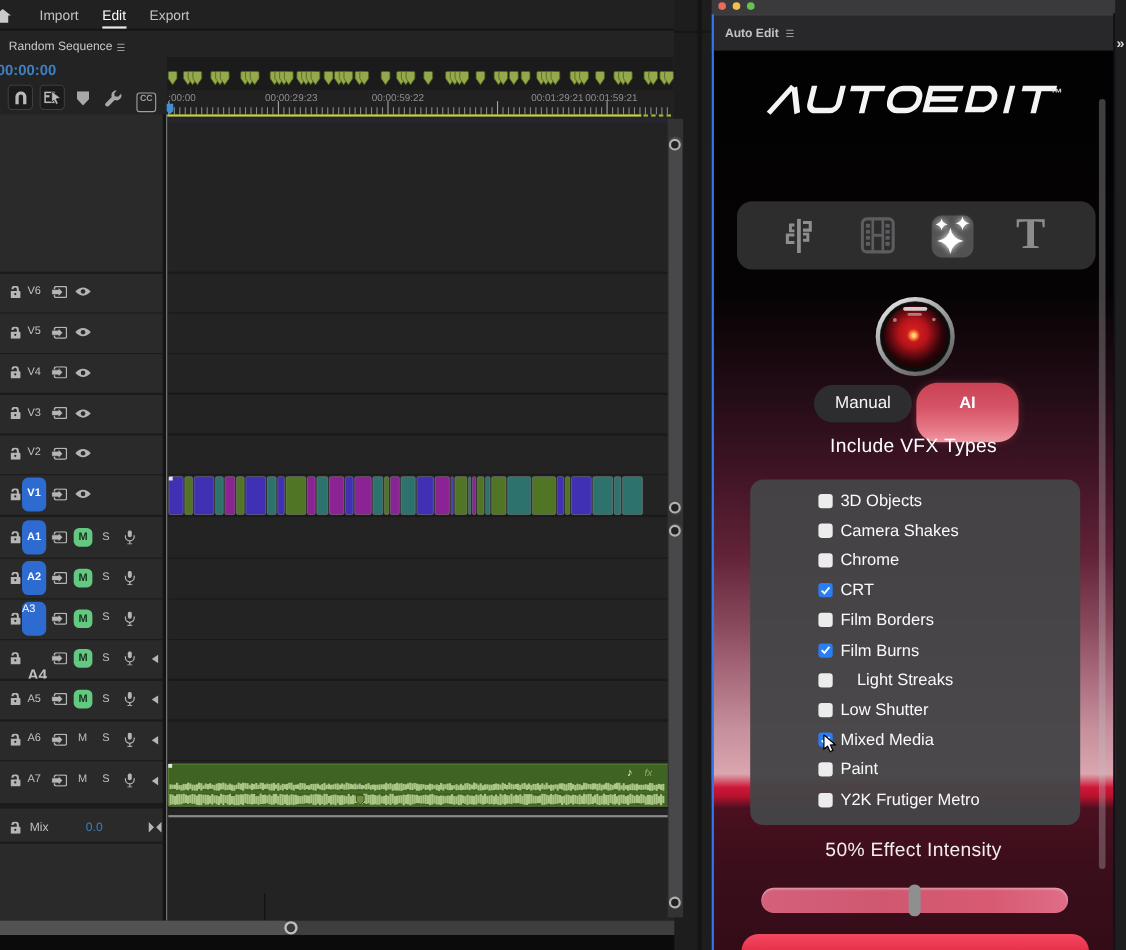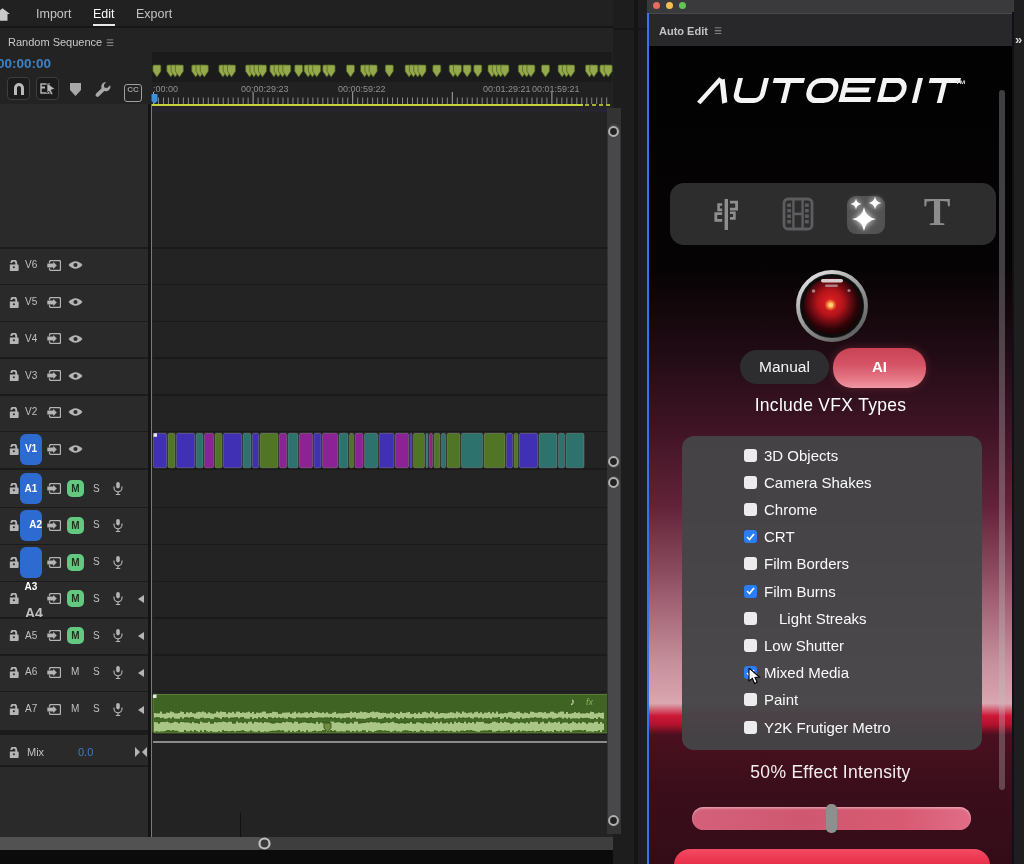--- a/index.html
+++ b/index.html
@@ -325,41 +325,41 @@
   <div class="abs" style="left:93px;top:482.6px;font-size:10px;color:#c0c0c0;">S</div>
   <svg class="abs" style="left:113px;top:482.09999999999997px" width="10" height="13" viewBox="0 0 10 13">
       <rect x="3.2" y="0" width="3.6" height="6.4" rx="1.8" fill="#b5b5b5"></rect>
       <path d="M1 4.5 v1.2 a4 4 0 0 0 8 0 v-1.2" fill="none" stroke="#b5b5b5" stroke-width="1.1"></path>
       <rect x="4.4" y="10" width="1.2" height="2" fill="#b5b5b5"></rect>
       <rect x="2.8" y="12" width="4.4" height="1" fill="#b5b5b5"></rect>
     </svg>
   <div class="abs" style="left:0;top:506.9px;width:148px;height:1.6px;background:#1b1b1c;"></div>
   <div class="abs" style="left:153px;top:506.9px;width:459px;height:1.6px;background:#1a1a1b;"></div>
   <div class="abs" style="left:20px;top:509.9px;width:22px;height:31px;background:#2e6bd0;border-radius:6px;"></div>
-  <div class="abs" style="left:20px;top:519.4px;width:22px;text-align:right;font-size:10px;font-weight:bold;color:#ffffff;">A2</div>
+  <div class="abs" style="left:20px;top:519.4px;width:22px;text-align:center;font-size:10px;font-weight:bold;color:#ffffff;">A2</div>
   <svg class="abs" style="left:8px;top:519.85px" width="11" height="11" viewBox="0 0 12 12">
       <path d="M2 12 V5 h6 V3.2 a1.7 1.7 0 0 0 -3.4 0 h-2 a3.7 3.7 0 0 1 7.4 0 V5 h0.6 a1 1 0 0 1 1 1 v5 a1 1 0 0 1 -1 1 Z" fill="#b5b5b5"></path>
       <circle cx="6.4" cy="8" r="1.1" fill="#2a2a2b"></circle>
     </svg>
   <svg class="abs" style="left:47px;top:519.85px" width="14" height="11" viewBox="0 0 14 11">
       <rect x="2.5" y="0.5" width="11" height="10" rx="1.5" fill="none" stroke="#b5b5b5" stroke-width="1.3"></rect>
       <path d="M0 3.2 h6 v-2 l4 4.3 l-4 4.3 v-2 h-6 Z" fill="#b5b5b5" stroke="#2a2a2b" stroke-width="0.6"></path>
     </svg>
   <div class="abs" style="left:67px;top:516.9px;width:17px;height:17px;background:#63c981;border-radius:5px;color:#17321f;font-size:10px;font-weight:bold;text-align:center;line-height:17px;">M</div>
   <div class="abs" style="left:93px;top:519.4px;font-size:10px;color:#c0c0c0;">S</div>
   <svg class="abs" style="left:113px;top:518.85px" width="10" height="13" viewBox="0 0 10 13">
       <rect x="3.2" y="0" width="3.6" height="6.4" rx="1.8" fill="#b5b5b5"></rect>
       <path d="M1 4.5 v1.2 a4 4 0 0 0 8 0 v-1.2" fill="none" stroke="#b5b5b5" stroke-width="1.1"></path>
       <rect x="4.4" y="10" width="1.2" height="2" fill="#b5b5b5"></rect>
       <rect x="2.8" y="12" width="4.4" height="1" fill="#b5b5b5"></rect>
     </svg>
   <div class="abs" style="left:0;top:543.7px;width:148px;height:1.6px;background:#1b1b1c;"></div>
   <div class="abs" style="left:153px;top:543.7px;width:459px;height:1.6px;background:#1a1a1b;"></div>
   <div class="abs" style="left:20px;top:546.7px;width:22px;height:31px;background:#2e6bd0;border-radius:6px;"></div>
-  <div class="abs" style="left:20px;top:581px;width:22px;text-align:center;font-size:10px;font-weight:bold;color:#ffffff;">A3</div>
+  <div class="abs" style="left:20px;top:548px;width:22px;font-size:10px;font-weight:normal;color:#ffffff;">A3</div>
   <svg class="abs" style="left:8px;top:556.6px" width="11" height="11" viewBox="0 0 12 12">
       <path d="M2 12 V5 h6 V3.2 a1.7 1.7 0 0 0 -3.4 0 h-2 a3.7 3.7 0 0 1 7.4 0 V5 h0.6 a1 1 0 0 1 1 1 v5 a1 1 0 0 1 -1 1 Z" fill="#b5b5b5"></path>
       <circle cx="6.4" cy="8" r="1.1" fill="#2a2a2b"></circle>
     </svg>
   <svg class="abs" style="left:47px;top:556.6px" width="14" height="11" viewBox="0 0 14 11">
       <rect x="2.5" y="0.5" width="11" height="10" rx="1.5" fill="none" stroke="#b5b5b5" stroke-width="1.3"></rect>
       <path d="M0 3.2 h6 v-2 l4 4.3 l-4 4.3 v-2 h-6 Z" fill="#b5b5b5" stroke="#2a2a2b" stroke-width="0.6"></path>
     </svg>
   <div class="abs" style="left:67px;top:553.6px;width:17px;height:17px;background:#63c981;border-radius:5px;color:#17321f;font-size:10px;font-weight:bold;text-align:center;line-height:17px;">M</div>
   <div class="abs" style="left:93px;top:556.1px;font-size:10px;color:#c0c0c0;">S</div>
@@ -1098,21 +1098,21 @@
 <circle cx="37" cy="37" r="28.5" fill="url(#red)"></circle>
 <circle cx="35.5" cy="36" r="6" fill="url(#dot)"></circle>
 <circle cx="35.8" cy="36" r="2.2" fill="#ffcf7d"></circle>
 <rect x="26" y="10" width="22" height="3.4" rx="1.7" fill="#eeeeee" opacity="0.85"></rect>
 <rect x="30" y="15.5" width="13" height="2.6" rx="1.3" fill="#bbbbbb" opacity="0.65"></rect>
 <circle cx="18.5" cy="22" r="1.8" fill="#cccccc" opacity="0.6"></circle>
 <circle cx="54" cy="21.5" r="1.6" fill="#cccccc" opacity="0.6"></circle>
 </svg>
 
       <div class="abs" style="left:93px;top:304px;width:89px;height:34px;background:#2d2d2f;border-radius:17px;color:#f4f4f4;font-size:15.5px;text-align:center;line-height:34px;">Manual</div>
-      <div class="abs" style="left:186px;top:302px;width:93px;height:40px;background:linear-gradient(180deg,#ca4255 0%,#d45364 40%,#e67886 78%,#ef99a4 100%);border-radius:19px;color:#ffffff;font-size:15px;font-weight:bold;text-align:center;line-height:38px;box-shadow:0 0 8px rgba(220,80,100,0.3);">AI</div>
+      <div class="abs" style="left:186px;top:302px;width:93px;height:54px;background:linear-gradient(180deg,#ca4255 0%,#d45364 40%,#e67886 78%,#ef99a4 100%);border-radius:19px;color:#ffffff;font-size:15px;font-weight:bold;text-align:center;line-height:38px;box-shadow:0 0 8px rgba(220,80,100,0.3);">AI</div>
 
       <div class="abs" style="left:0;top:349px;width:367px;text-align:center;font-size:17.5px;color:#ffffff;letter-spacing:0.3px;">Include VFX Types</div>
 
       <div class="abs" style="left:35px;top:390px;width:300px;height:314px;background:rgba(69,69,71,0.96);border-radius:12px;"></div>
       <div class="abs" style="left:97px;top:402.5px;width:13px;height:13px;background:#ececec;border-radius:3px;"></div>
       <div class="abs" style="left:117px;top:400.5px;font-size:15px;color:#fafafa;">3D Objects</div>
       <div class="abs" style="left:97px;top:429.7px;width:13px;height:13px;background:#ececec;border-radius:3px;"></div>
       <div class="abs" style="left:117px;top:427.7px;font-size:15px;color:#fafafa;">Camera Shakes</div>
       <div class="abs" style="left:97px;top:456.9px;width:13px;height:13px;background:#ececec;border-radius:3px;"></div>
       <div class="abs" style="left:117px;top:454.9px;font-size:15px;color:#fafafa;">Chrome</div>

